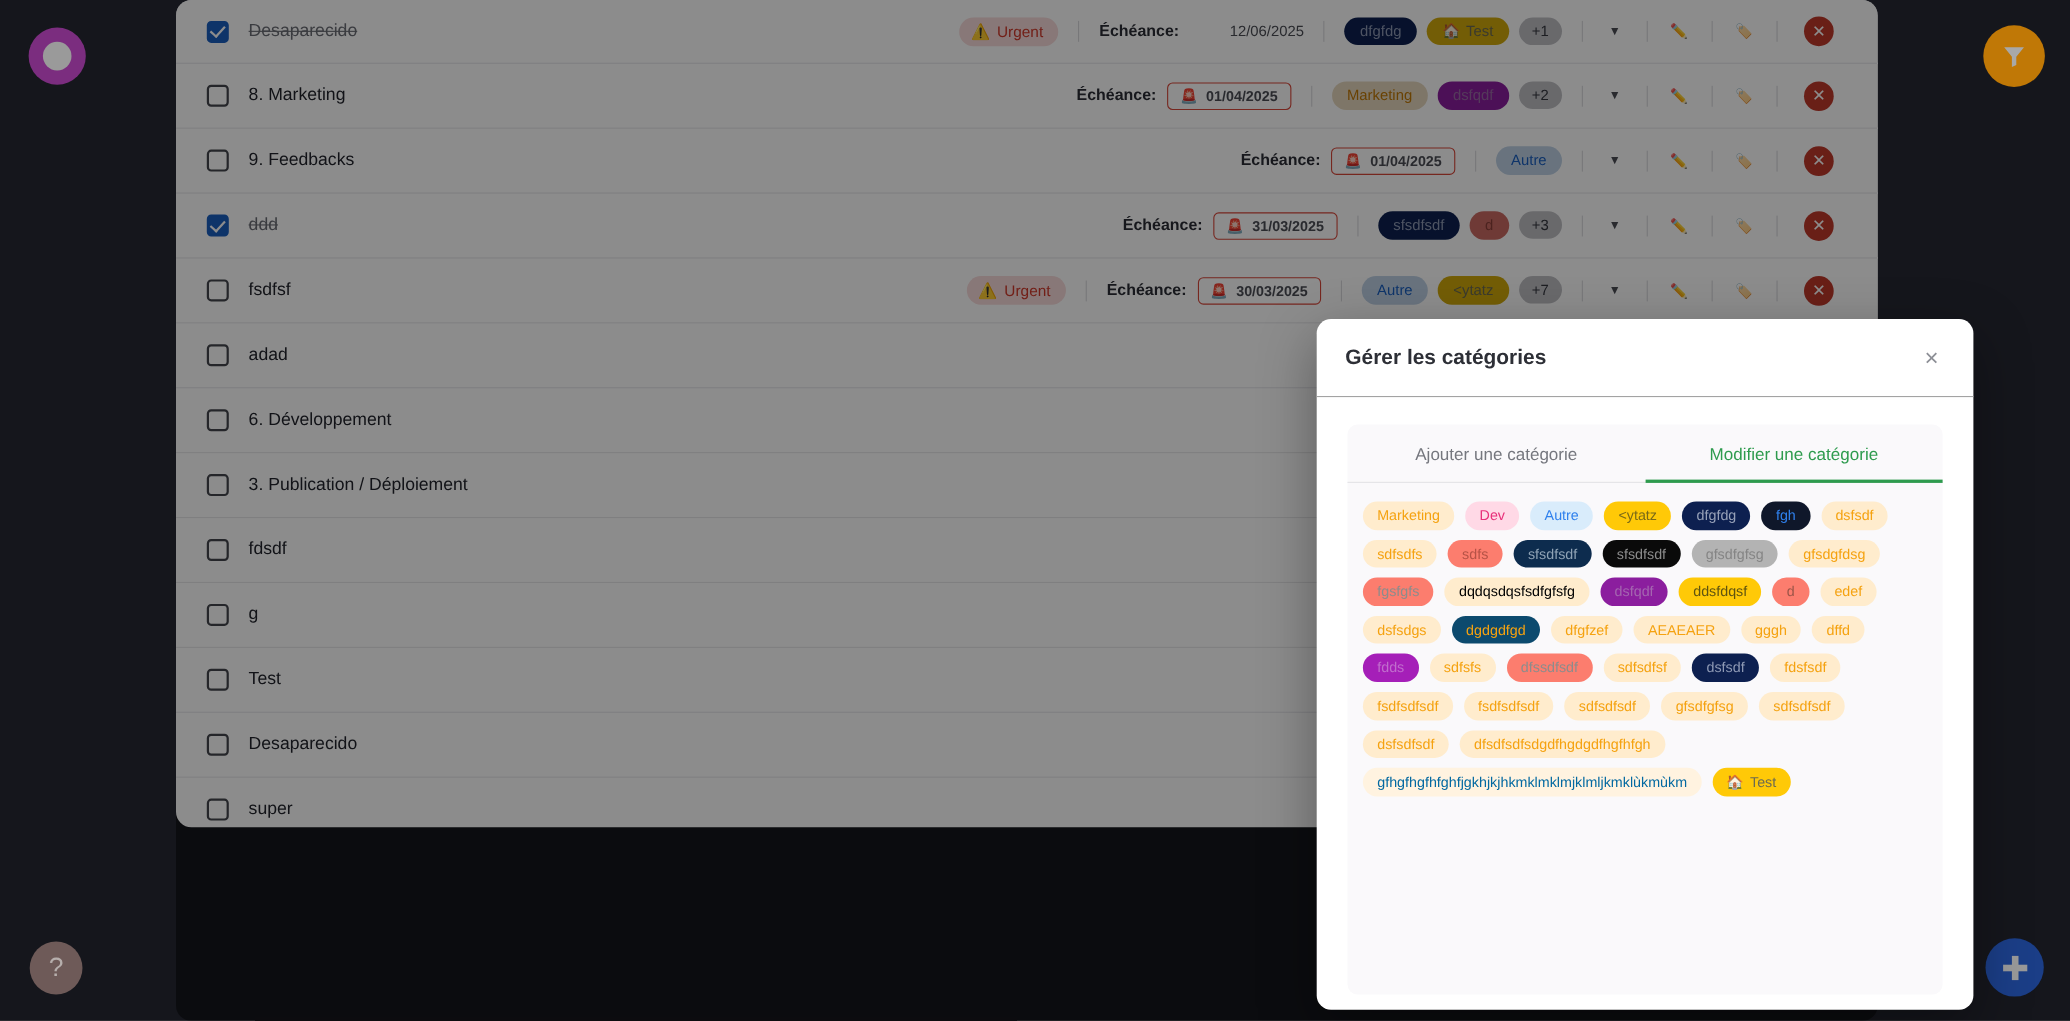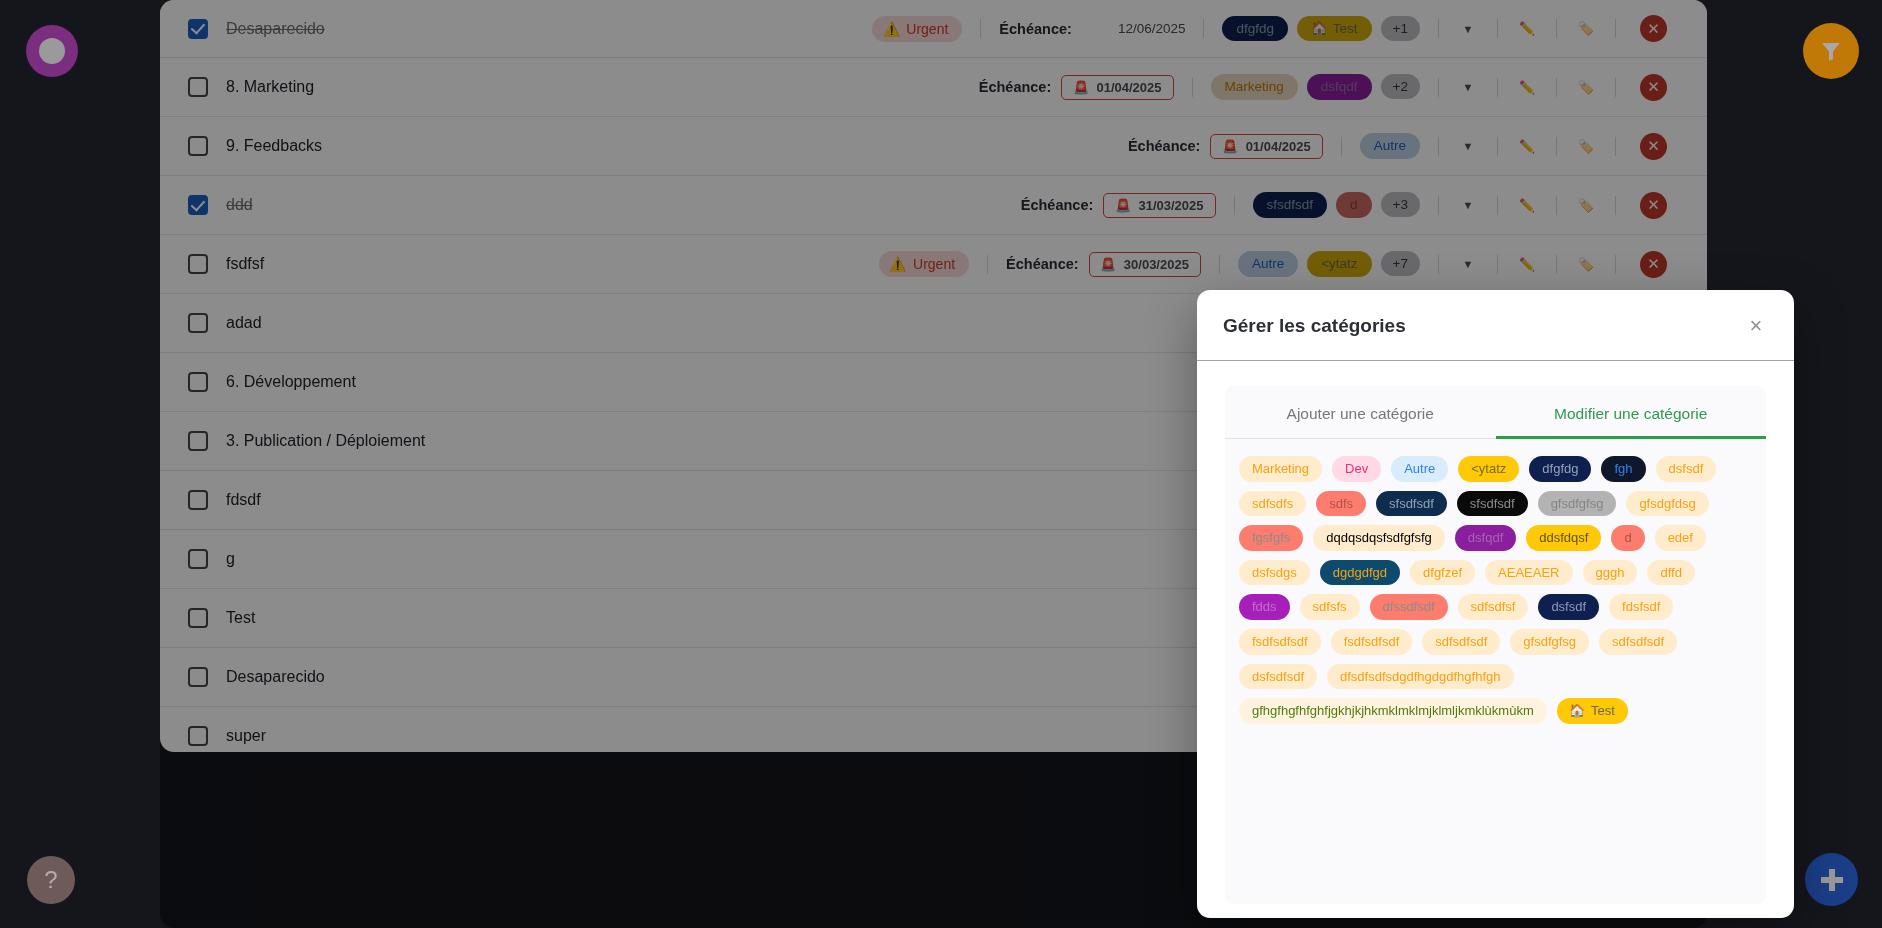--- a/index.html
+++ b/index.html
@@ -737,21 +737,21 @@
           </span>
           <span class="cat" style="background: rgb(255, 236, 205); color: rgb(245, 162, 16);">
             <span>sdfsdfsdf</span>
           </span>
           <span class="cat" style="background: rgb(255, 236, 205); color: rgb(245, 162, 16);">
             <span>dsfsdfsdf</span>
           </span>
           <span class="cat" style="background: rgb(255, 236, 205); color: rgb(245, 162, 16);">
             <span>dfsdfsdfsdgdfhgdgdfhgfhfgh</span>
           </span>
-          <span class="cat" style="background: rgb(255, 243, 224); color: #4d7c0f;">
+          <span class="cat" style="background: rgb(255, 243, 224); color: #0369a1;">
             <span>gfhgfhgfhfghfjgkhjkjhkmklmklmjklmljkmklùkmùkm</span>
           </span>
           <span class="cat" style="background: rgb(255, 201, 7); color: rgb(107, 106, 83);">
             <span>🏠</span>
             <span>Test</span>
           </span>
         </div>
     </div>
   </div>
 </div>

